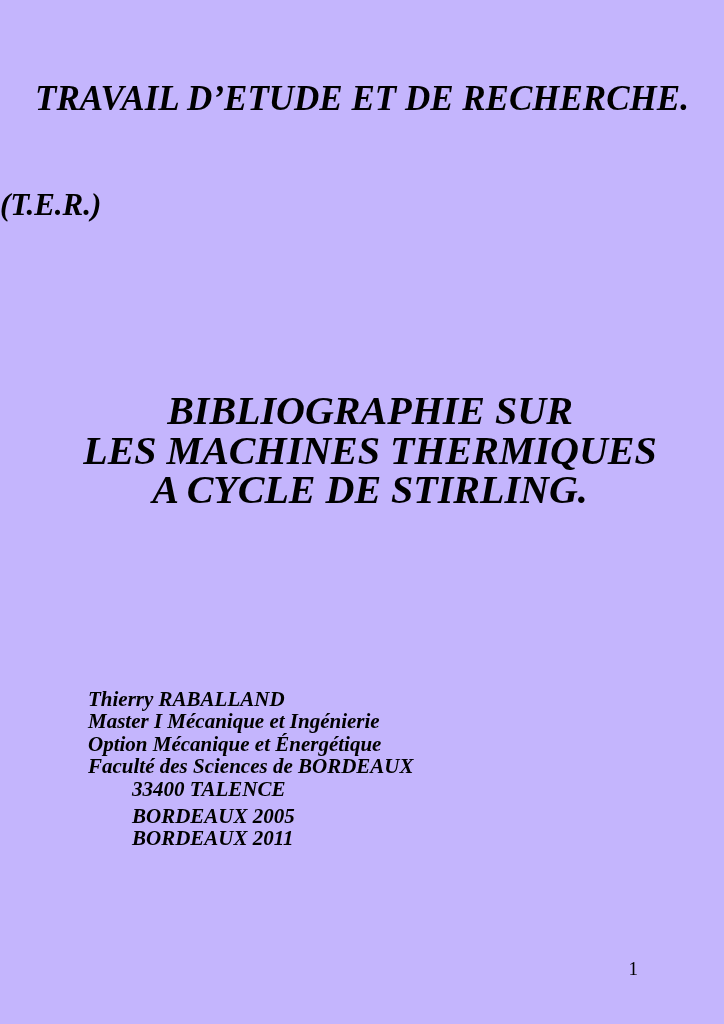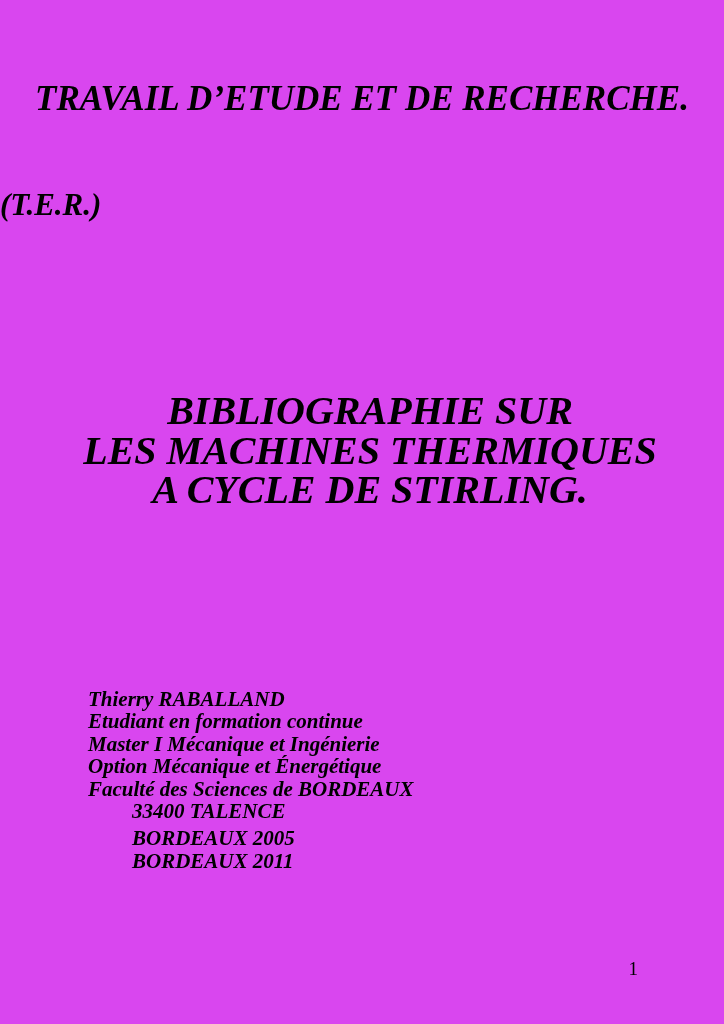--- a/index.html
+++ b/index.html
@@ -8,21 +8,21 @@
   }
   body {
     width: 724px;
     height: 1024px;
     font-family: "Liberation Serif", "DejaVu Serif", serif;
   }
   .page {
     position: relative;
     width: 724px;
     height: 1024px;
-    background: #d946ef;
+    background: #c4b5fd;
     color: #000000;
     overflow: hidden;
   }
   .doc-heading {
     position: absolute;
     top: 80px;
     left: 0;
     right: 0;
     text-align: center;
     font-size: 35px;
@@ -97,21 +97,20 @@
   <div class="doc-acronym">(T.E.R.)</div>
 
   <div class="main-title">
     <div class="title-line">BIBLIOGRAPHIE SUR</div>
     <div class="title-line">LES MACHINES THERMIQUES</div>
     <div class="title-line">A CYCLE DE STIRLING.</div>
   </div>
 
   <div class="author-block">
     <div class="author-line">Thierry RABALLAND</div>
-    <div class="author-line">Etudiant en formation continue</div>
     <div class="author-line">Master I Mécanique et Ingénierie</div>
     <div class="author-line">Option Mécanique et Énergétique</div>
     <div class="author-line">Faculté des Sciences de BORDEAUX</div>
     <div class="author-line indent">33400 TALENCE</div>
     <div class="author-line indent blank-gap">BORDEAUX 2005</div>
     <div class="author-line indent">BORDEAUX 2011</div>
   </div>
 
   <div class="page-number">1</div>
 

